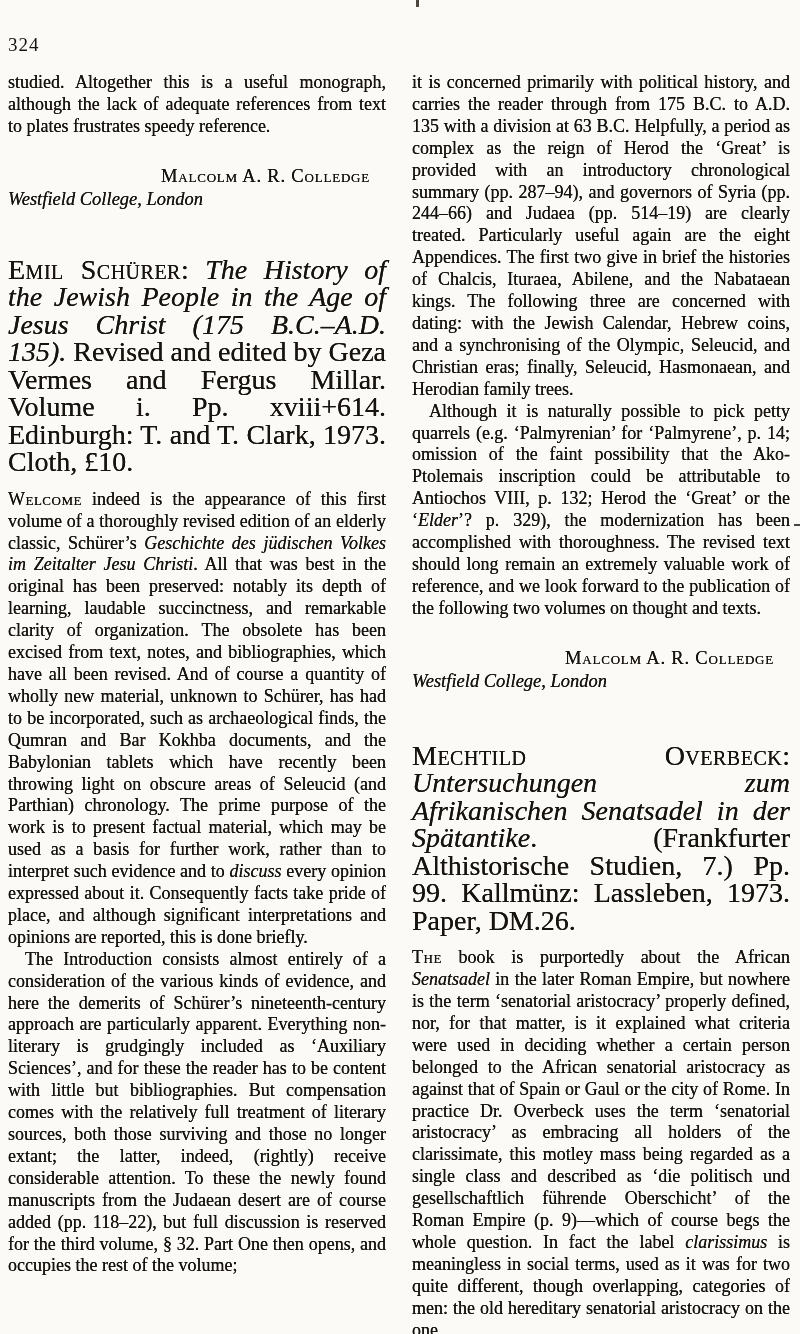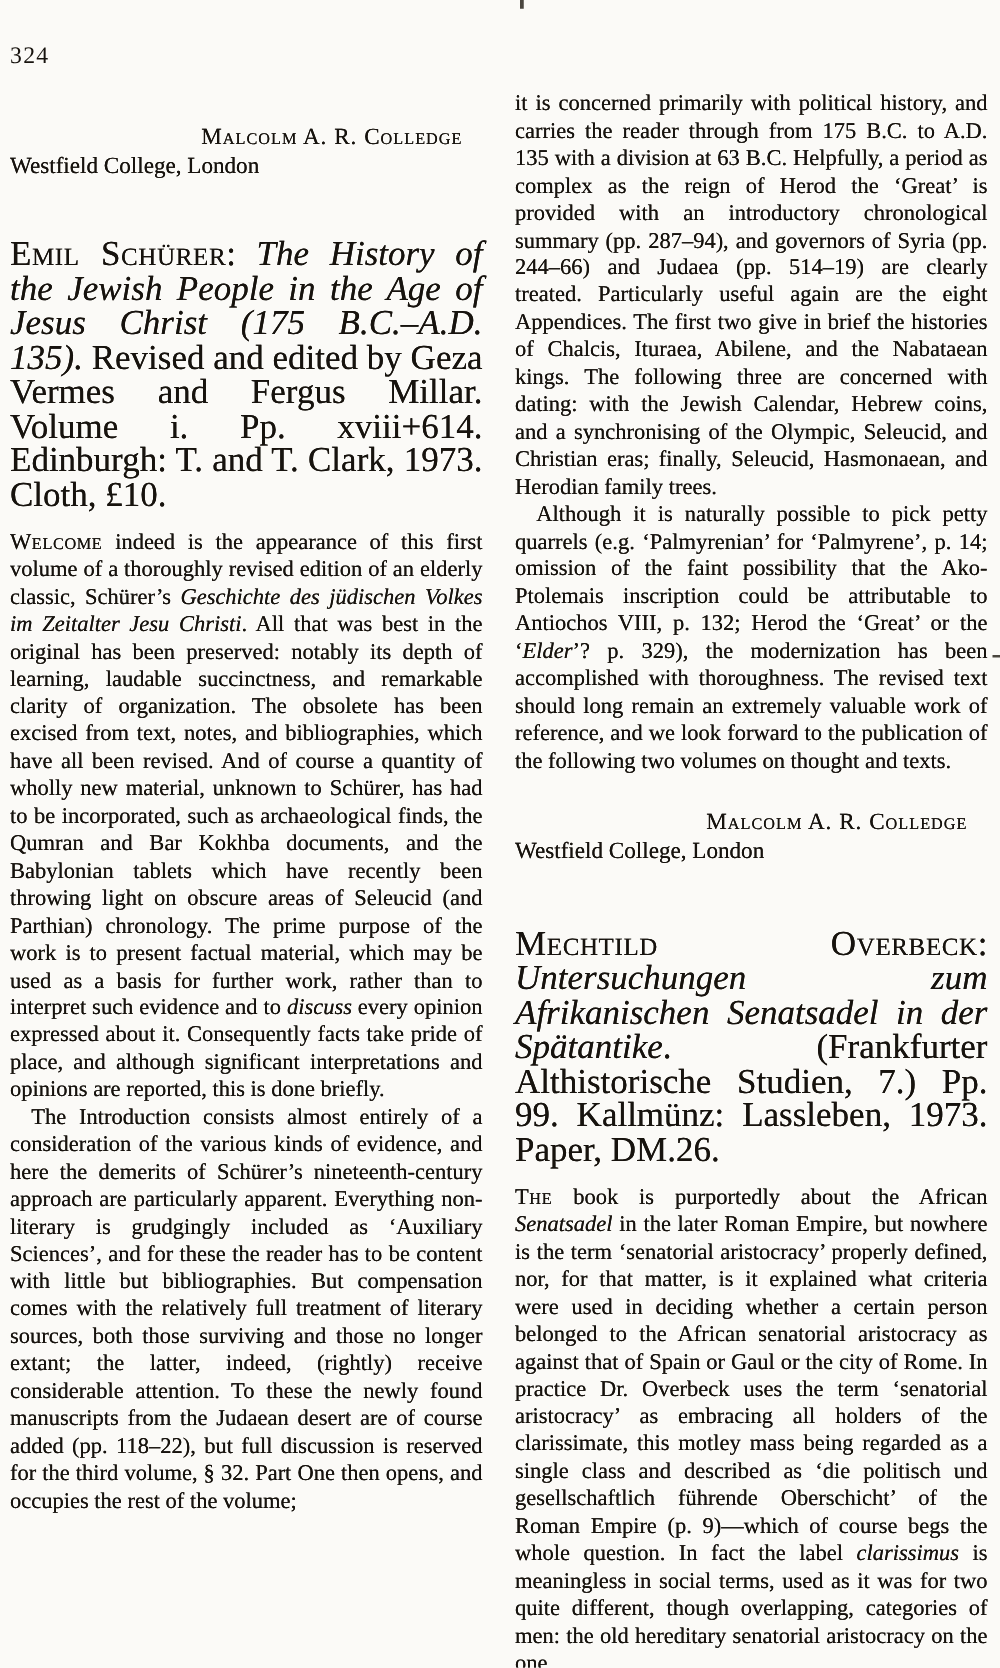--- a/index.html
+++ b/index.html
@@ -47,20 +47,21 @@
 
   .signature {
     margin: 28px 16px 0 0;
     text-align: right;
     font-variant: small-caps;
     font-size: 18.5px; letter-spacing: 0.8px;
     text-shadow: 0 0 0.35px currentColor;
   }
   .affiliation {
     margin: 2px 0 0 0;
+    font-style: italic;
     font-size: 18.5px;
     text-shadow: 0 0 0.3px currentColor;
   }
   .review-heading {
     margin: 46px 0 13px 0;
     font-size: 28px; line-height: 27.5px;
     text-align: justify;
     text-shadow: 0 0 0.4px currentColor;
   }
   .review-heading-2 { margin-top: 50px; }
@@ -72,20 +73,21 @@
   <span class="artifact artifact-top"></span>
   <span class="artifact artifact-right"></span>
 
   <header>
     <span class="page-num">324</span>
   </header>
 
   <div class="columns">
 
     <div class="col">
+      <p class="body-text"><span>studied. Altogether this is a useful monograph, although the lack of adequate references from text to plates frustrates speedy reference.</span></p>
       <p class="signature">Malcolm A. R. Colledge</p>
       <p class="affiliation">Westfield College, London</p>
 
       <p class="review-heading"><span class="sc">Emil Schürer</span><span>: </span><span class="i">The History of the Jewish People in the Age of Jesus Christ</span><span> </span><span class="i">(175 B.C.–A.D. 135).</span><span> Revised and edited by Geza Vermes and Fergus Millar. Volume i. Pp. xviii+614. Edinburgh: T. and T. Clark, 1973. Cloth, £10.</span></p>
       <p class="body-text"><span class="sc">Welcome</span><span> indeed is the appearance of this first volume of a thoroughly revised edition of an elderly classic, Schürer’s </span><span class="i">Geschichte des jüdischen Volkes im Zeitalter Jesu Christi</span><span>. All that was best in the original has been preserved: notably its depth of learning, laudable succinctness, and remarkable clarity of organization. The obsolete has been excised from text, notes, and bibliographies, which have all been revised. And of course a quantity of wholly new material, unknown to Schürer, has had to be incorporated, such as archaeological finds, the Qumran and Bar Kokhba documents, and the Babylonian tablets which have recently been throwing light on obscure areas of Seleucid (and Parthian) chronology. The prime purpose of the work is to present factual material, which may be used as a basis for further work, rather than to interpret such evidence and to </span><span class="i">discuss</span><span> every opinion expressed about it. Consequently facts take pride of place, and although significant interpretations and opinions are reported, this is done briefly.</span></p>
       <p class="body-text indent"><span>The Introduction consists almost entirely of a consideration of the various kinds of evidence, and here the demerits of Schürer’s nineteenth-century approach are particularly apparent. Everything non-literary is grudgingly included as ‘Auxiliary Sciences’, and for these the reader has to be content with little but bibliographies. But compensation comes with the relatively full treatment of literary sources, both those surviving and those no longer extant; the latter, indeed, (rightly) receive considerable attention. To these the newly found manuscripts from the Judaean desert are of course added (pp. 118–22), but full discussion is reserved for the third volume, § 32. Part One then opens, and occupies the rest of the volume;</span></p>
     </div>
 
     <div class="col">
       <p class="body-text"><span>it is concerned primarily with political history, and carries the reader through from 175 B.C. to A.D. 135 with a division at 63 B.C. Helpfully, a period as complex as the reign of Herod the ‘Great’ is provided with an introductory chronological summary (pp. 287–94), and governors of Syria (pp. 244–66) and Judaea (pp. 514–19) are clearly treated. Particularly useful again are the eight Appendices. The first two give in brief the histories of Chalcis, Ituraea, Abilene, and the Nabataean kings. The following three are concerned with dating: with the Jewish Calendar, Hebrew coins, and a synchronising of the Olympic, Seleucid, and Christian eras; finally, Seleucid, Hasmonaean, and Herodian family trees.</span></p>

